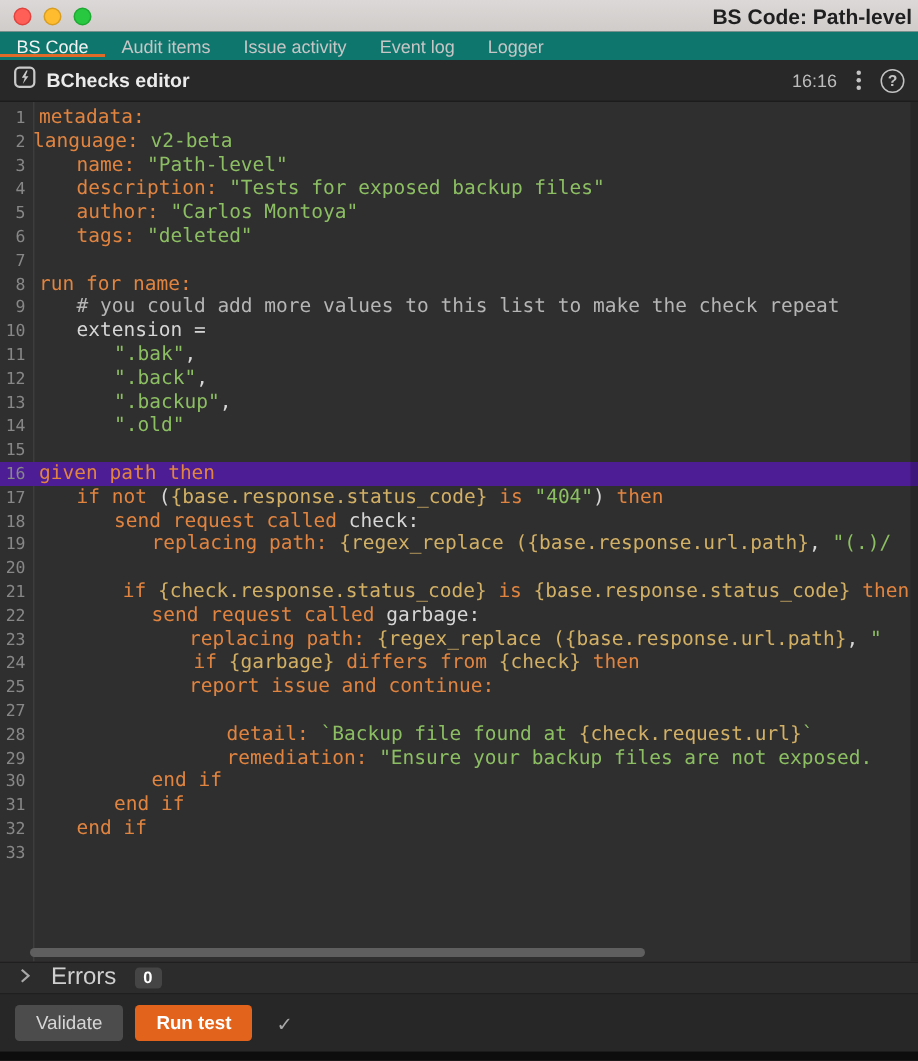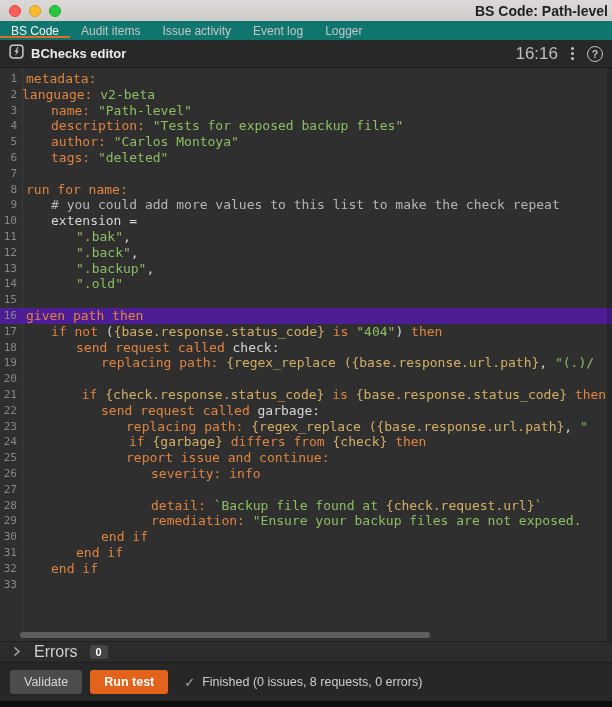--- a/index.html
+++ b/index.html
@@ -22,21 +22,21 @@
   
   .tabbar{height:19px;background:#0f766e;display:flex;align-items:center;}
   .tab{display:flex;align-items:center;padding:0 11px;font-size:12px;color:#c6c6c6;position:relative;cursor:default;}
   .tab.selected{color:#f2f2f2;}
   .tab.selected::after{content:"";position:absolute;left:0;right:0;bottom:0;height:2px;background:var(--tab-accent);}
 
   
   .edheader{height:28px;background:#282828;border-bottom:1px solid #1c1c1c;display:flex;align-items:center;padding:0 9px;gap:7px;}
   .edtitle{font-size:13px;font-weight:bold;color:#ececec;}
   .hright{margin-left:auto;display:flex;align-items:center;gap:11px;}
-  .time{font-size:17px;color:#bdbdbd;}
+  .time{font-size:12px;color:#bdbdbd;}
   .kebab{display:flex;flex-direction:column;gap:2px;padding:2px;}
   .kebab i{width:3px;height:3px;border-radius:50%;background:#c3c3c3;}
   .helpicon{width:16px;height:16px;border:1.5px solid #c3c3c3;border-radius:50%;color:#c3c3c3;font-size:10.5px;font-weight:bold;display:flex;align-items:center;justify-content:center;}
 
   
   .editor{height:573px;background:#302f2f;position:relative;font-family:"DejaVu Sans Mono",monospace;font-size:13px;overflow:hidden;}
   .editor::before{content:"";position:absolute;left:22px;top:0;bottom:0;width:1px;background:#3d3d3d;}
   .lines{position:relative;padding-top:3px;}
   .line{display:flex;height:15.8px;line-height:15.8px;white-space:pre;}
   .line.hl{background:#4c1d95;}
@@ -125,21 +125,20 @@
         <div class="line hl"><span class="gut">16</span><span class="ltext" style="padding-left: 4px;"><span class="k">given path then</span></span></div>
         <div class="line"><span class="gut">17</span><span class="ltext" style="padding-left: 29px;"><span class="k">if not</span><span class="p"> (</span><span class="e">{base.response.status_code}</span><span class="p"> </span><span class="k">is</span><span class="p"> </span><span class="s">"404"</span><span class="p">) </span><span class="k">then</span></span></div>
         <div class="line"><span class="gut">18</span><span class="ltext" style="padding-left: 54px;"><span class="k">send request called</span><span class="p"> check:</span></span></div>
         <div class="line"><span class="gut">19</span><span class="ltext" style="padding-left: 79px;"><span class="k">replacing path:</span><span class="p"> </span><span class="e">{regex_replace ({base.response.url.path}</span><span class="p">, </span><span class="s">"(.)/</span></span></div>
         <div class="line"><span class="gut">20</span><span class="ltext" style="padding-left: 4px;"></span></div>
         <div class="line"><span class="gut">21</span><span class="ltext" style="padding-left: 54px; text-align: center;"><span class="k">if</span><span class="p"> </span><span class="e">{check.response.status_code}</span><span class="p"> </span><span class="k">is</span><span class="p"> </span><span class="e">{base.response.status_code}</span><span class="p"> </span><span class="k">then</span></span></div>
         <div class="line"><span class="gut">22</span><span class="ltext" style="padding-left: 79px;"><span class="k">send request called</span><span class="p"> garbage:</span></span></div>
         <div class="line"><span class="gut">23</span><span class="ltext" style="padding-left: 104px;"><span class="k">replacing path:</span><span class="p"> </span><span class="e">{regex_replace ({base.response.url.path}</span><span class="p">, </span><span class="s">"</span></span></div>
         <div class="line"><span class="gut">24</span><span class="ltext" style="padding-left: 107px;"><span class="k">if</span><span class="p"> </span><span class="e">{garbage}</span><span class="p"> </span><span class="k">differs from</span><span class="p"> </span><span class="e">{check}</span><span class="p"> </span><span class="k">then</span></span></div>
         <div class="line"><span class="gut">25</span><span class="ltext" style="padding-left: 104px;"><span class="k">report issue and continue:</span></span></div>
-        <div class="line"><span class="gut">26</span><span class="ltext" style="padding-left: 129px;"><span class="k">severity:</span><span class="p"> </span><span class="k">info</span></span></div>
         <div class="line"><span class="gut">27</span><span class="ltext" style="padding-left: 69px; margin-top: 17px;"><span class="k">confidence:</span><span class="p"> </span><span class="k">firm</span></span></div>
         <div class="line"><span class="gut">28</span><span class="ltext" style="padding-left: 129px;"><span class="k">detail:</span><span class="p"> </span><span class="s">`Backup file found at </span><span class="e">{check.request.url}</span><span class="s">`</span></span></div>
         <div class="line"><span class="gut">29</span><span class="ltext" style="padding-left: 129px;"><span class="k">remediation:</span><span class="p"> </span><span class="s">"Ensure your backup files are not exposed.</span></span></div>
         <div class="line"><span class="gut">30</span><span class="ltext" style="padding-left: 79px;"><span class="k">end if</span></span></div>
         <div class="line"><span class="gut">31</span><span class="ltext" style="padding-left: 54px;"><span class="k">end if</span></span></div>
         <div class="line"><span class="gut">32</span><span class="ltext" style="padding-left: 29px;"><span class="k">end if</span></span></div>
         <div class="line"><span class="gut">33</span><span class="ltext" style="padding-left: 4px;"></span></div>
       </div>
     <div class="vtrack"></div>
     <div class="hscroll"></div>
@@ -153,18 +152,17 @@
     </span>
     <span class="errlabel">Errors</span>
     <span class="errbadge">0</span>
   </div>
 
   <div class="footer">
     <button class="btn validate">Validate</button>
     <button class="btn runtest">Run test</button>
     <span class="status">
       <span class="checkmark">✓</span>
-      <span>Finished (0 issues, 8 requests, 0 errors)</span>
     </span>
   </div>
 
   <div class="bottomedge"></div>
 </div>
 
 </body></html>

